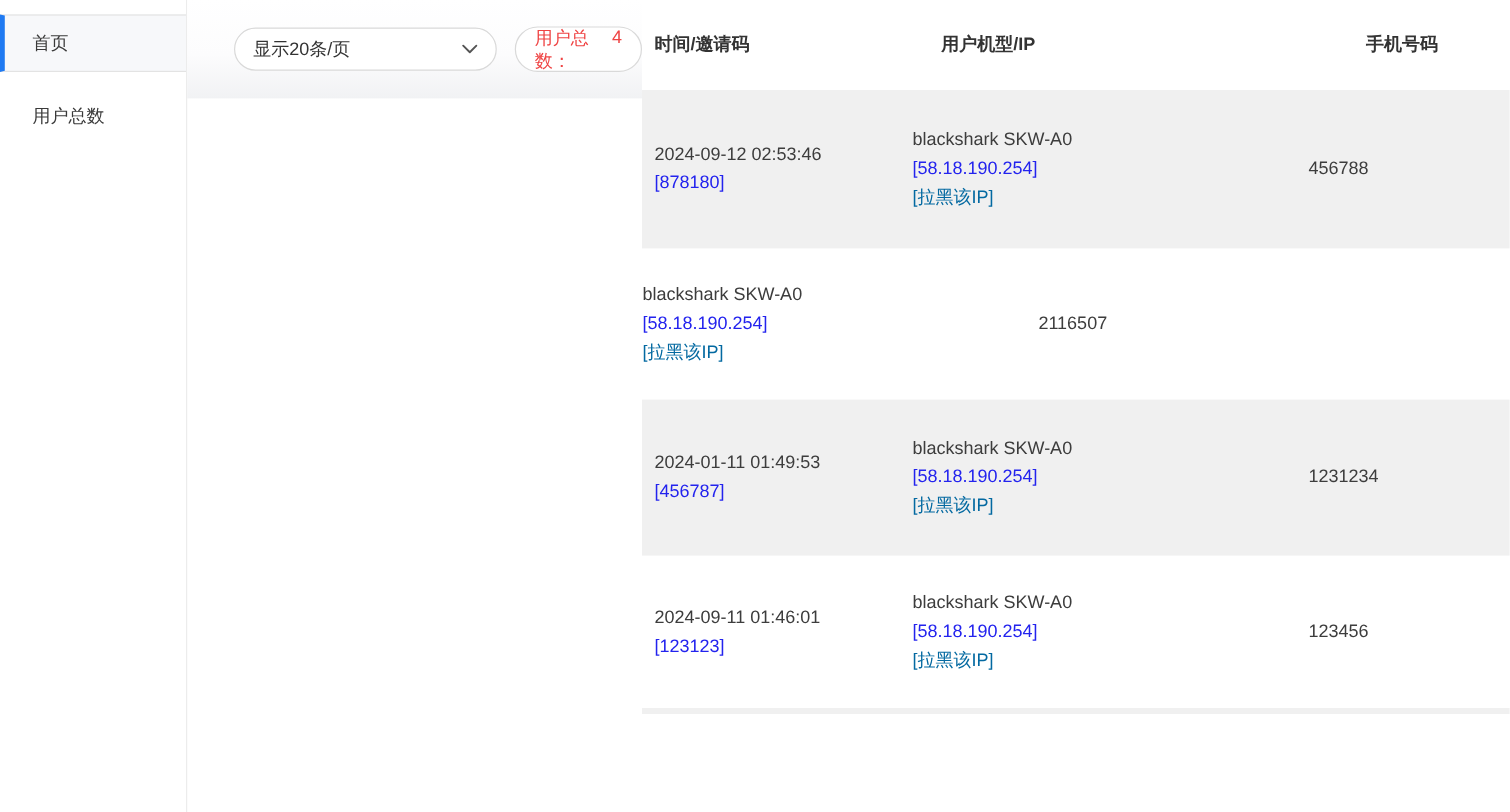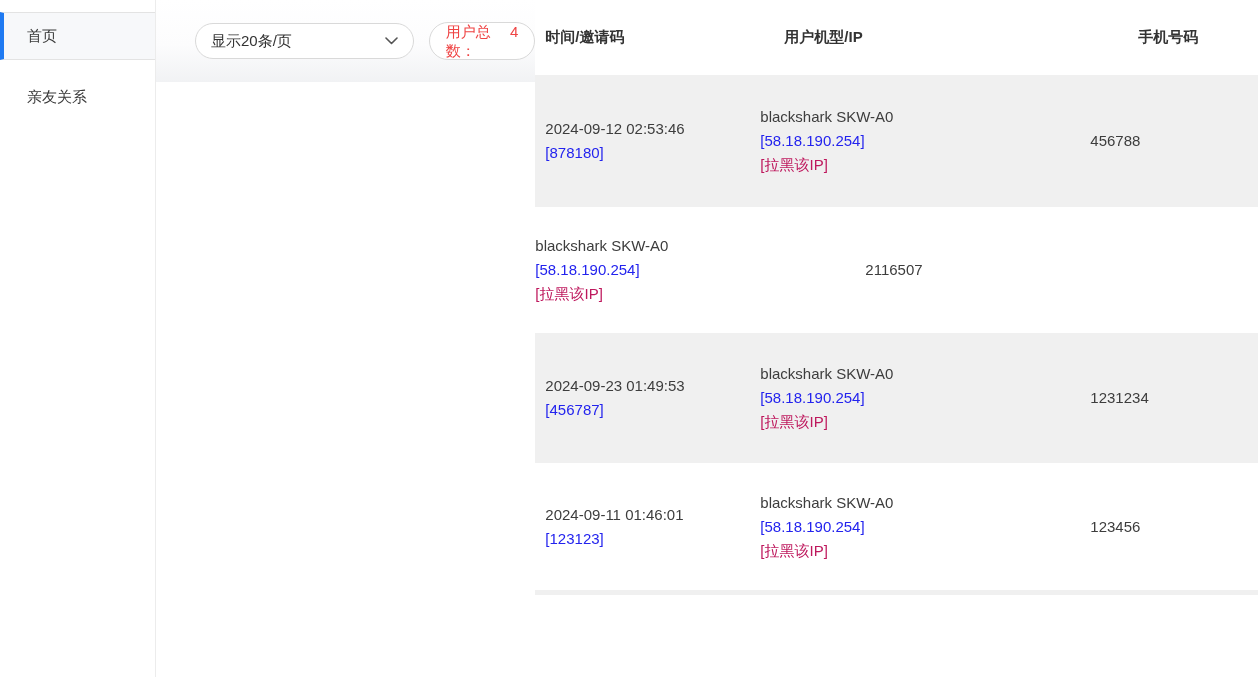--- a/index.html
+++ b/index.html
@@ -61,33 +61,33 @@
     display:flex; align-items:center; font-size:15px; color:#3d3d3d;
     line-height:24px;
   }
   .trow.odd { background:#f0f0f0; }
   .tbody .trow:nth-child(1) { height:132px; }
   .tbody .trow:nth-child(2) { height:126px; }
   .tbody .trow:nth-child(3) { height:130px; }
   .tbody .trow:nth-child(4) { height:127px; }
   .partial-row { height:5px; background:#f0f0f0; }
   .link-blue { color:#2323ee; cursor:pointer; }
-  .link-orange { color:#be185d; cursor:pointer; }
+  .link-orange { color:#0369a1; cursor:pointer; }
 </style>
 </head>
 <body>
 
 <div class="app">
 
   <div class="sidebar">
     <div class="nav-item nav-home">
       <span>首页</span>
     </div>
     <div class="nav-item nav-admin">
-      <span>亲友关系</span>
+      <span>用户总数</span>
     </div>
   </div>
 
   <div class="main">
 
     <div class="topbar">
       <div class="select">
         <span>显示20条/页</span>
         <span class="chev">
           <svg width="13" height="8" viewBox="0 0 13 8" fill="none">
@@ -131,21 +131,21 @@
             <div>blackshark SKW-A0</div>
             <div class="link-blue">[58.18.190.254]</div>
             <div class="link-orange">[拉黑该IP]</div>
           </div>
           <div class="col3">2116507</div>
           <div class="col4"></div>
         </div>
 
         <div class="trow odd">
           <div class="col1">
-            <div>2024-09-23 01:49:53</div>
+            <div>2024-01-11 01:49:53</div>
             <div class="link-blue">[456787]</div>
           </div>
           <div class="col2">
             <div>blackshark SKW-A0</div>
             <div class="link-blue">[58.18.190.254]</div>
             <div class="link-orange">[拉黑该IP]</div>
           </div>
           <div class="col3">1231234</div>
           <div class="col4"></div>
         </div>

